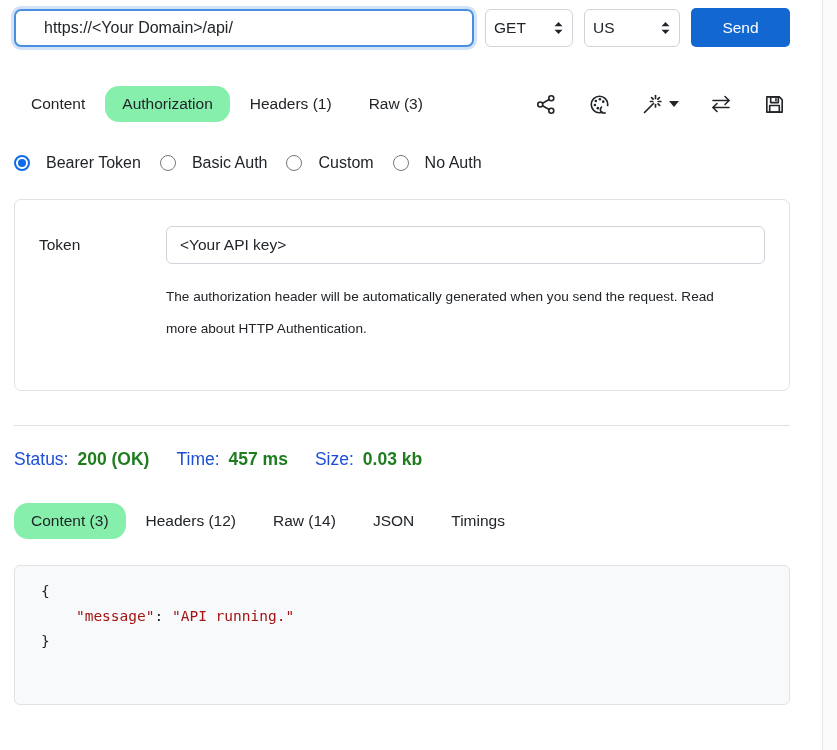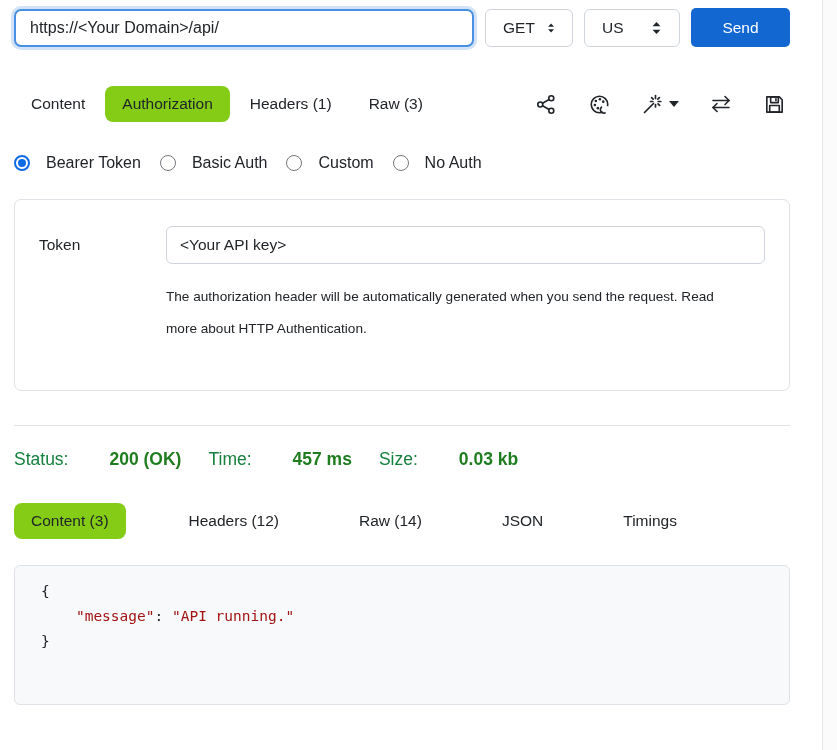--- a/index.html
+++ b/index.html
@@ -11,47 +11,47 @@
     color: #212529;
   }
   .page { width: 776px; margin-left: 14px; padding-top: 8px; }
 
   
   .top-bar { display: flex; align-items: center; gap: 11px; }
   .url-input {
     flex: 1; height: 38px;
     border: 2px solid #4a90e2; border-radius: 7px;
     box-shadow: 0 0 0 3px rgba(74,144,226,0.25);
-    padding: 0 14px; font-size: 16px; color: #212529;
+    padding: 0 28px; font-size: 16px; color: #212529;
     font-family: "Liberation Sans", sans-serif;
     outline: none; background: #fff;
   }
   .select-box {
     height: 38px; border: 1px solid #ced4da; border-radius: 6px;
     background: #fff; display: flex; align-items: center;
-    gap: 12px; padding: 0 17px; font-size: 15.5px; color: #212529;
+    gap: 12px; padding: 0 8px; font-size: 15.5px; color: #212529;
     cursor: pointer;
   }
   .select-box.method { width: 88px; justify-content: space-between; }
   .select-box.region { width: 96px; justify-content: space-between; }
   .send-btn {
     width: 99px; height: 39px; border: none; border-radius: 5px;
     background: #1267d1; color: #ffffff; font-size: 15.5px;
     font-family: "Liberation Sans", sans-serif; cursor: pointer;
   }
 
   
   .tabs-row { display: flex; align-items: center; margin-top: 39px; }
   .tab {
     font-size: 15.5px; color: #212529; padding: 9px 17px;
     border-radius: 8px; cursor: pointer; white-space: nowrap;
     background: transparent; border: none;
     font-family: "Liberation Sans", sans-serif;
   }
-  .tab.active { background: #84cc16; }
+  .tab.active { background: #86efac; border-radius: 14px; }
   .tab + .tab { margin-left: 3px; }
 
   .icon-group { margin-left: auto; display: flex; align-items: center; gap: 30px; padding-right: 4px; }
   .icon-btn { background: none; border: none; cursor: pointer; color: #212529; display: flex; align-items: center; padding: 0; }
   .icon-btn svg { display: block; }
   .caret-down {
     width: 0; height: 0; margin-left: 4px;
     border-left: 5px solid transparent; border-right: 5px solid transparent;
     border-top: 6px solid #212529;
   }
@@ -84,24 +84,24 @@
   .token-help {
     margin-left: 127px; margin-top: 17px; max-width: 582px;
     font-size: 13.6px; line-height: 32px; color: #212529;
   }
 
   
   .divider { border: none; border-top: 1px solid #dee2e6; margin-top: 34px; }
 
   
   .summary-row { display: flex; align-items: baseline; margin-top: 23px; font-size: 17.5px; }
-  .summary-label { color: #15803d; margin-right: 9px; }
-  .summary-value { color: #1f7d1f; font-weight: bold; margin-right: 27px; margin-left: 32px; }
-
-  .response-tabs { margin-top: 33px; gap: 43px; }
+  .summary-label { color: #1d4ed8; margin-right: 9px; }
+  .summary-value { color: #1f7d1f; font-weight: bold; margin-right: 27px; }
+
+  .response-tabs { margin-top: 33px; }
 
   
   .code-block {
     margin-top: 26px; background: #f8f9fa; border: 1px solid #dfe3e7;
     border-radius: 6px; padding: 13px 26px; height: 140px;
     font-family: "DejaVu Sans Mono", "Liberation Mono", monospace;
     font-size: 14.5px; line-height: 25px; color: #212529;
   }
   .code-line { white-space: pre; }
   .tok-str { color: #a31515; }

